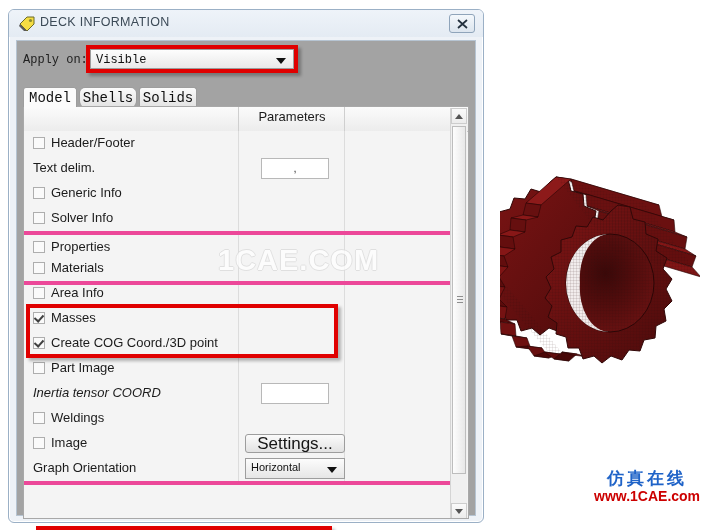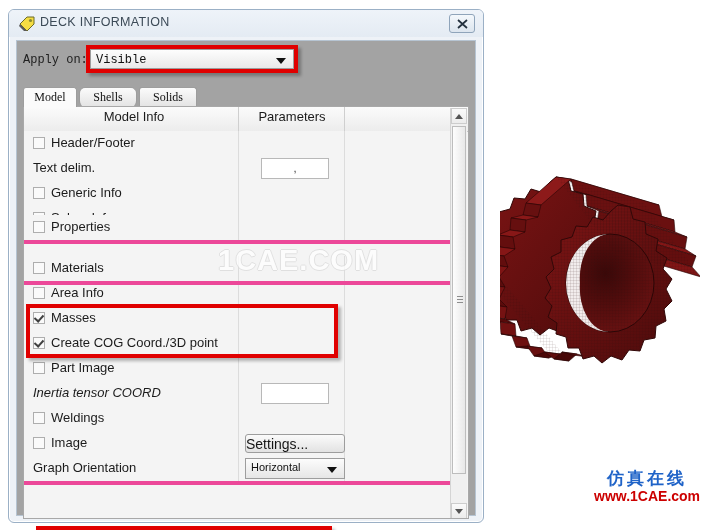--- a/index.html
+++ b/index.html
@@ -119,22 +119,22 @@
     position: absolute; left: 6px; top: 46px;
     width: 446px; height: 20px;
   }
   .tab {
     position: absolute; top: 0;
     height: 20px;
     border: 1px solid #9d9d9d;
     border-bottom: none;
     border-radius: 3px 3px 0 0;
     background: linear-gradient(to bottom,#fbfbfb,#e3e3e3);
-    font-family: Liberation Serif, serif;
-    font-size: 12px;
+    font-family: Liberation Mono, monospace;
+    font-size: 14px;
     color: #101010;
     display: flex; align-items: center; justify-content: center;
     cursor: pointer;
     box-sizing: border-box;
   }
   .tab.active {
     background: #fbfbfb;
     z-index: 3;
   }
   .tab0 { left: 0px;  width: 54px; }
@@ -219,22 +219,23 @@
     color: #333;
     text-align: center;
     line-height: 19px;
   }
   .btn-inline {
     position: absolute;
     background: linear-gradient(to bottom,#fbfbfb,#e2e2e2);
     border: 1px solid #9d9d9d;
     border-radius: 3px;
     box-sizing: border-box;
-    font-size: 14px;
+    font-size: 17px;
     color: #151515;
+    text-align: center;
     line-height: 18px;
     cursor: pointer;
   }
   .combo-inline {
     position: absolute;
     background: linear-gradient(to bottom,#fcfcfc,#e6e6e6);
     border: 1px solid #9d9d9d;
     box-sizing: border-box;
     font-size: 11px;
     color: #111;
@@ -498,21 +499,20 @@
       <div class="tabs">
         <div class="tab tab0 active">Model</div>
         <div class="tab tab1">Shells</div>
         <div class="tab tab2">Solids</div>
       </div>
 
       <div class="tablebox">
         <div class="thead">
           <div class="col-sep" style="left:214px"></div>
           <div class="col-sep" style="left:320px"></div>
-          <div class="th th0">Model Info</div>
           <div class="th th1">Parameters</div>
         </div>
 
         <div class="rows" id="rows">
             <div class="row" style="top: 0px;">
               <div class="cellsep"></div>
               <div class="cellsep2"></div>
               <div class="cb"></div>
               <div class="lbl">Header/Footer</div>
             </div>
@@ -527,21 +527,21 @@
               <div class="cellsep2"></div>
               <div class="cb"></div>
               <div class="lbl">Generic Info</div>
             </div>
             <div class="row" style="top: 75px;">
               <div class="cellsep"></div>
               <div class="cellsep2"></div>
               <div class="cb"></div>
               <div class="lbl">Solver Info</div>
             </div>
-            <div class="row" style="top: 84px;">
+            <div class="row" style="top: 104px;">
               <div class="cellsep"></div>
               <div class="cellsep2"></div>
               <div class="cb"></div>
               <div class="lbl">Properties</div>
             </div>
             <div class="row" style="top: 150px;">
               <div class="cellsep"></div>
               <div class="cellsep2"></div>
               <div class="cb"></div>
               <div class="lbl">Area Info</div>

